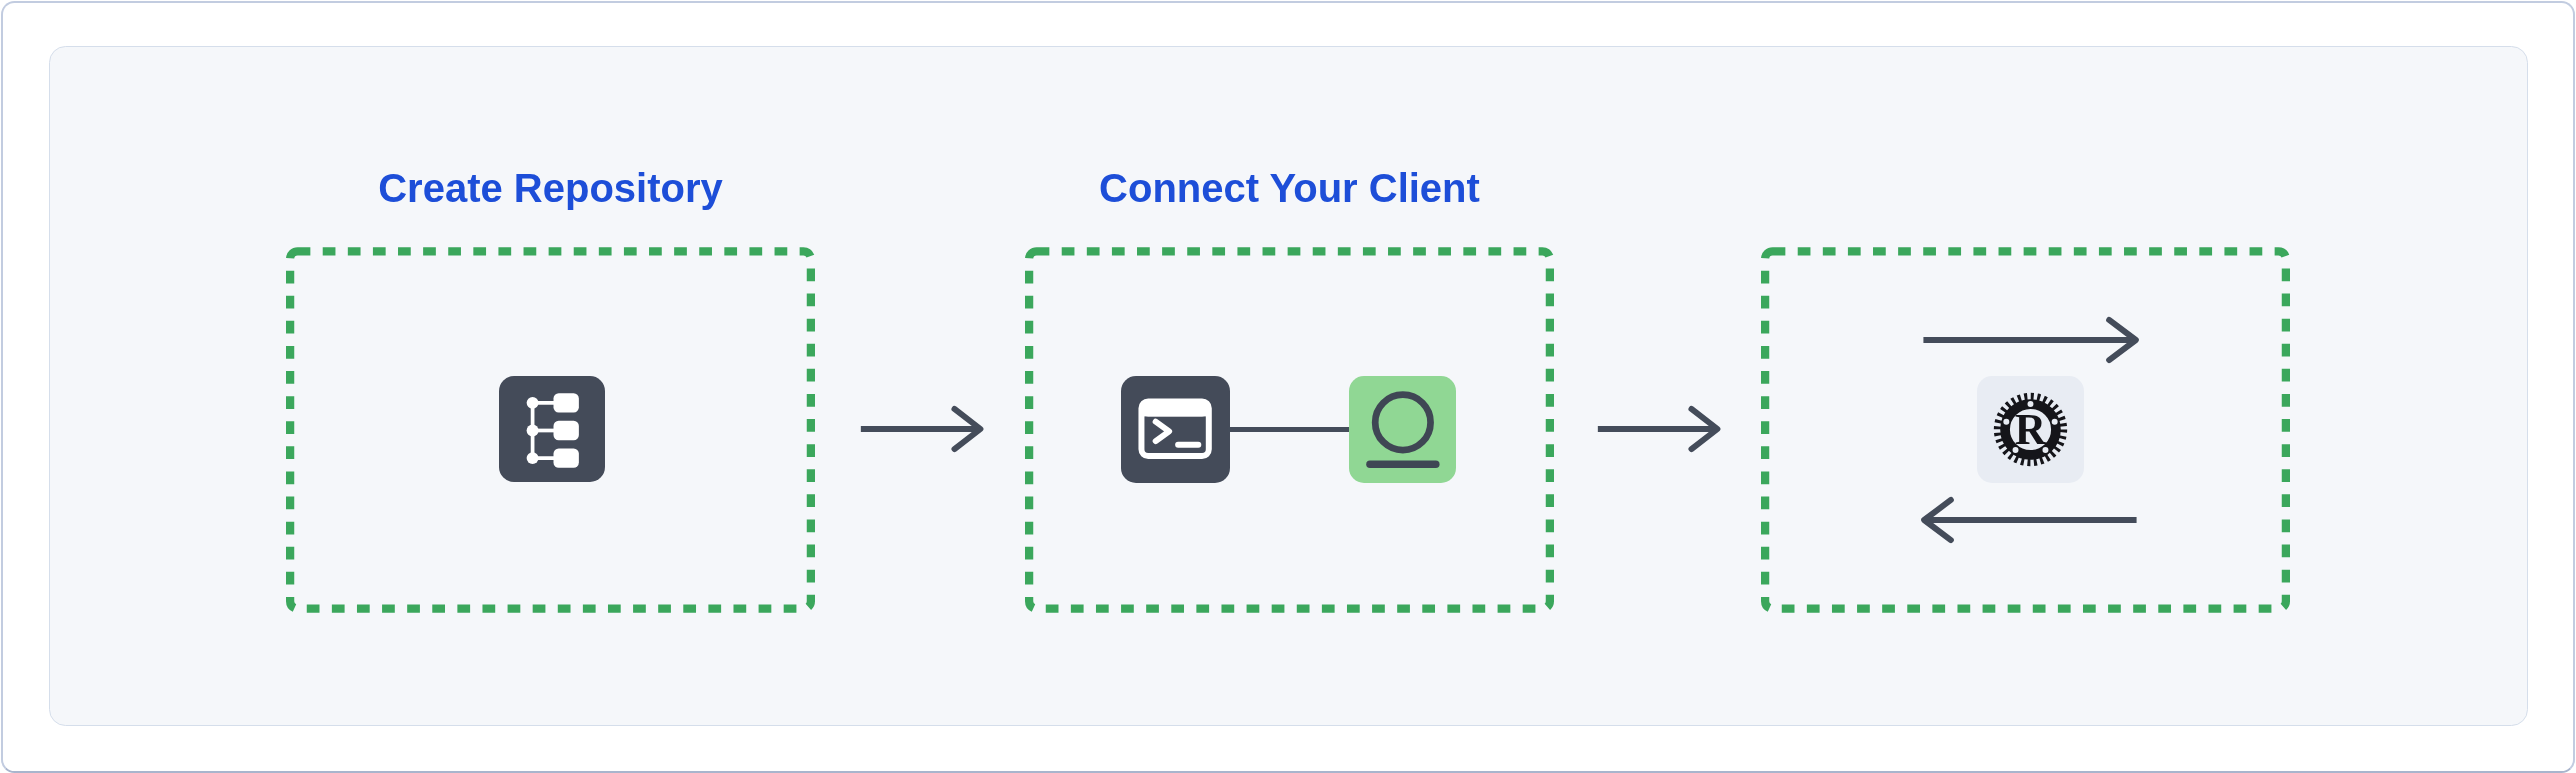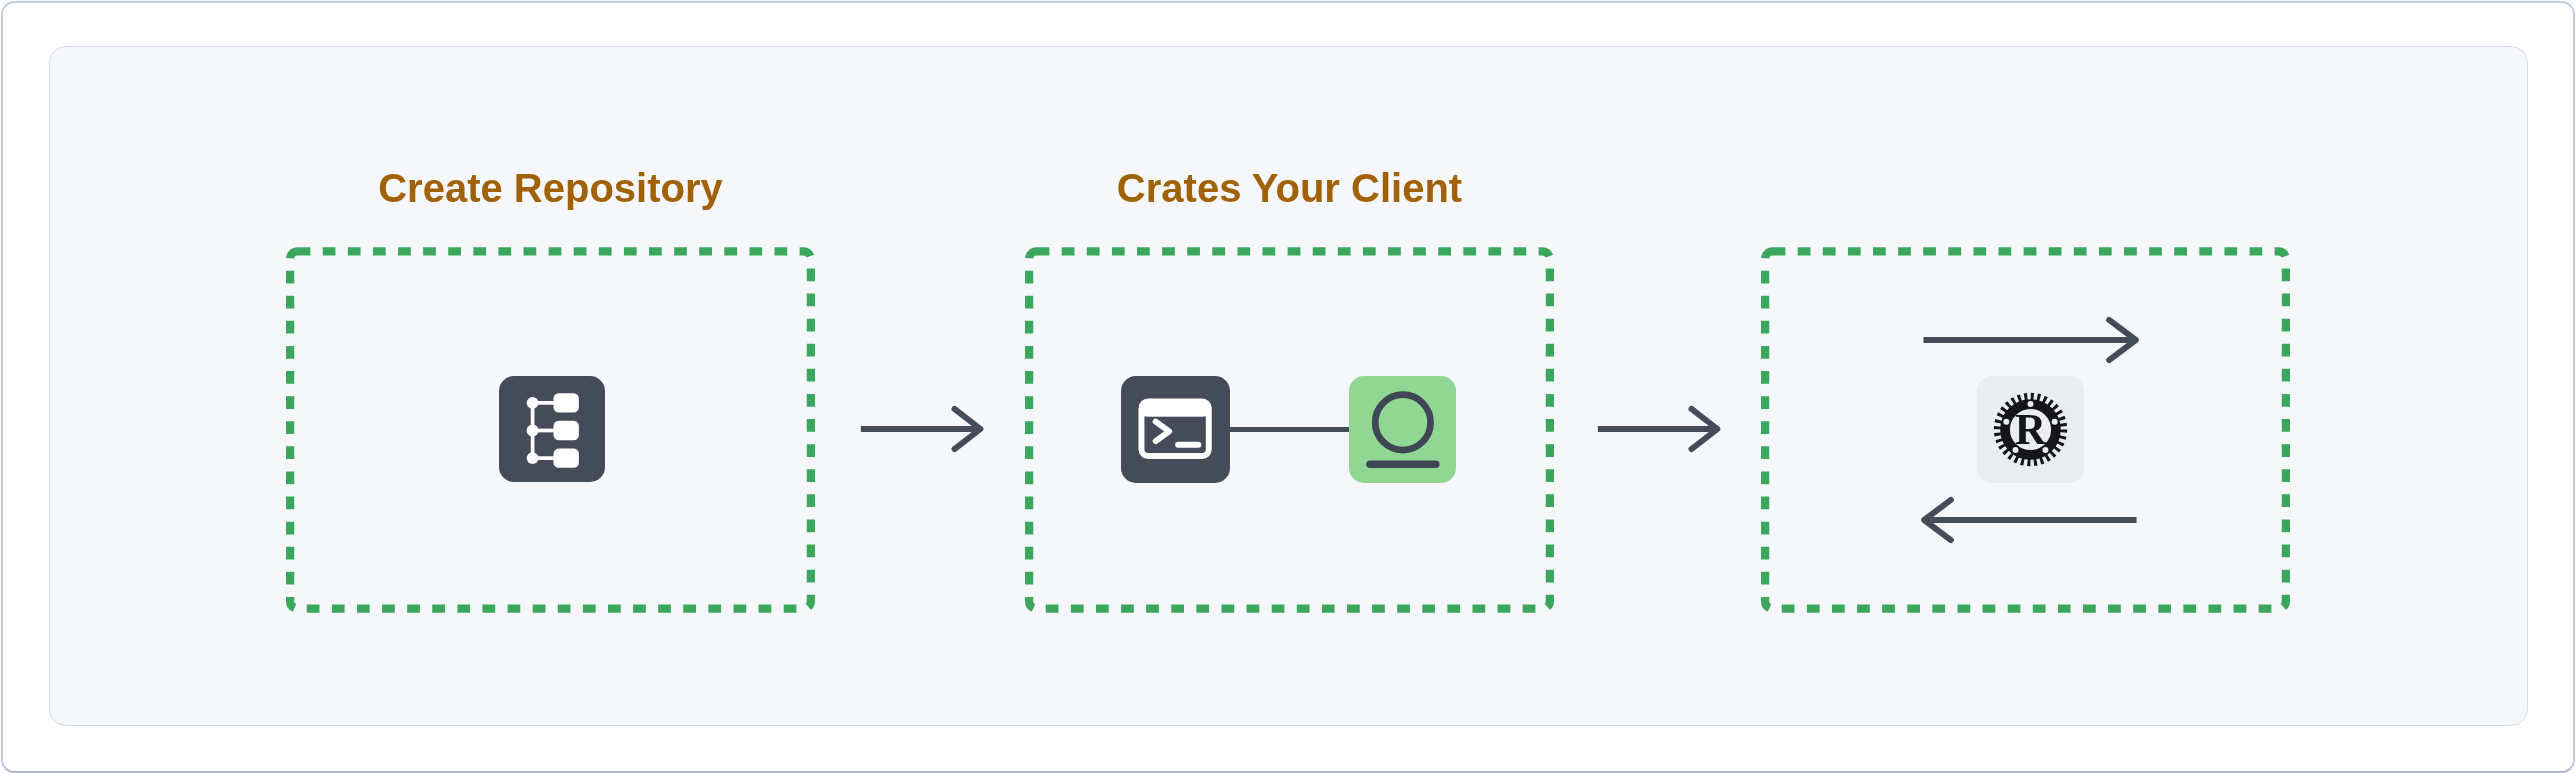--- a/index.html
+++ b/index.html
@@ -9,21 +9,21 @@
   }
   .frame{
     position:absolute;inset:0.7px;border:2.2px solid #c2cce0;border-bottom-color:#a9b5cd;
     border-radius:13.5px;pointer-events:none;
   }
   .panel{
     position:absolute;left:49px;top:46px;width:2479px;height:680px;
     background:#f5f7fa;border:1.5px solid #d5deeb;border-radius:16.5px;box-sizing:border-box;
   }
   .step-title{
-    position:absolute;top:166px;font-size:40px;font-weight:600;color:#a16207;
+    position:absolute;top:166px;font-size:40px;font-weight:600;color:#1d4ed8;
     text-align:center;letter-spacing:0;line-height:1.1;
   }
   .t1{left:286px;width:529px;}
   .t2{left:1025px;width:529px;}
   .t3{left:1761px;width:529px;}
   .dashed-box{position:absolute;width:529px;height:366px;}
   .b1{left:286px;top:247px;}
   .b2{left:1025px;top:247px;}
   .b3{left:1761px;top:247px;}
   .icon-tile{position:absolute;border-radius:15px;}
@@ -69,21 +69,21 @@
     </svg>
   </div>
 
   <div class="arrow fa1">
     <svg width="127" height="52" viewBox="0 0 170 70">
       <line x1="2" y1="35" x2="158" y2="35" stroke="#444c5a" stroke-width="8"></line>
       <polyline points="128,8 163,35 128,62" fill="none" stroke="#444c5a" stroke-width="8" stroke-linecap="round" stroke-linejoin="round"></polyline>
     </svg>
   </div>
 
-  <div class="step-title t2">Crates Your Client</div>
+  <div class="step-title t2">Connect Your Client</div>
   <div class="dashed-box b2">
     <svg width="529" height="366" viewBox="0 0 706 488">
       <rect x="5.5" y="5.5" width="695" height="477" rx="10" fill="none" stroke="#3ba75c" stroke-width="11" stroke-dasharray="17 16.5"></rect>
     </svg>
   </div>
   <div class="icon-tile dark-tile term-tile">
     <svg width="109" height="107" viewBox="0 0 145 143">
       <rect x="27" y="34" width="90" height="73" rx="9" fill="none" stroke="#ffffff" stroke-width="8"></rect>
       <rect x="27" y="34" width="90" height="20" rx="9" fill="#ffffff"></rect>
       <rect x="27" y="45" width="90" height="9" fill="#ffffff"></rect>

